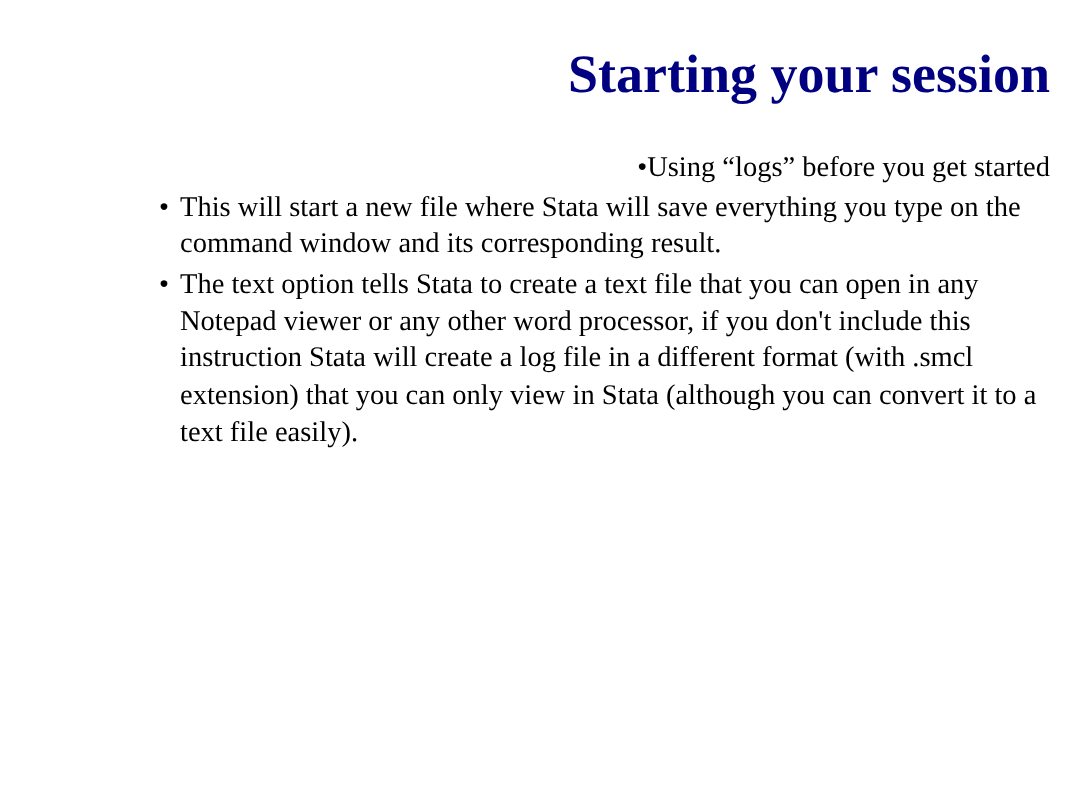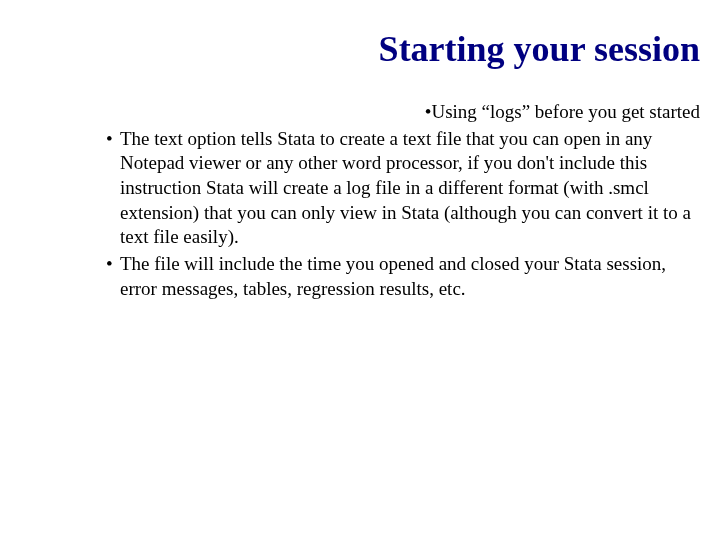--- a/index.html
+++ b/index.html
@@ -64,18 +64,18 @@
 </head>
 <body>
 
 <div class="title">Starting your session</div>
 
 <div class="content">
   <div class="level1">
     <span class="bullet">•</span><span>Using “logs” before you get started</span>
   </div>
   <div class="level3">
-    <span class="dot">•</span><span>The text option tells Stata to create a text file that you can open in any Notepad viewer or any other word processor, if you don't include this instruction Stata will create a log file in a different format (with .smcl extension) that you can only view in Stata (although you can convert it to a text file easily).</span>
+    <span class="dot">•</span><span>This will start a new file where Stata will save everything you type on the command window and its corresponding result.</span>
   </div>
   <div class="level3">
-    <span class="dot">•</span><span>The file will include the time you opened and closed your Stata session, error messages, tables, regression results, etc.</span>
+    <span class="dot">•</span><span>The text option tells Stata to create a text file that you can open in any Notepad viewer or any other word processor, if you don't include this instruction Stata will create a log file in a different format (with .smcl extension) that you can only view in Stata (although you can convert it to a text file easily).</span>
   </div>
 </div>
 
 </body></html>

